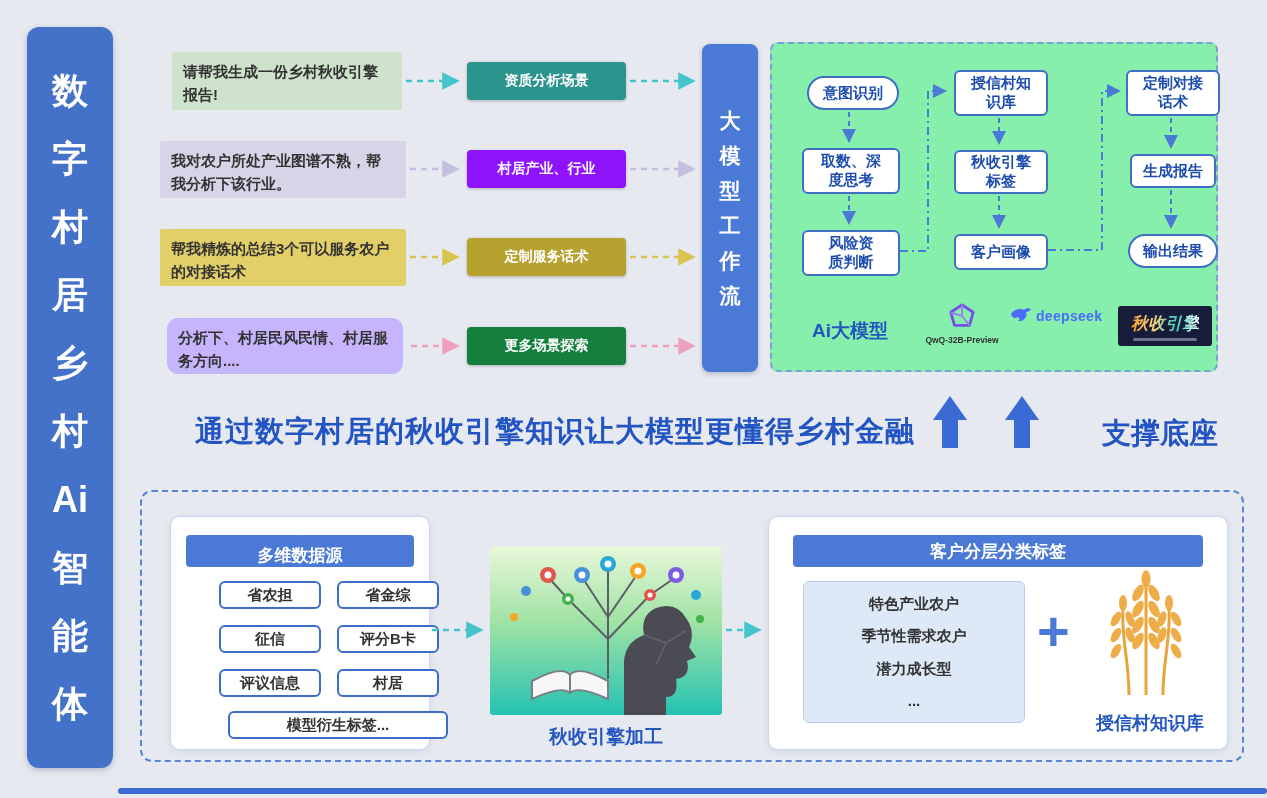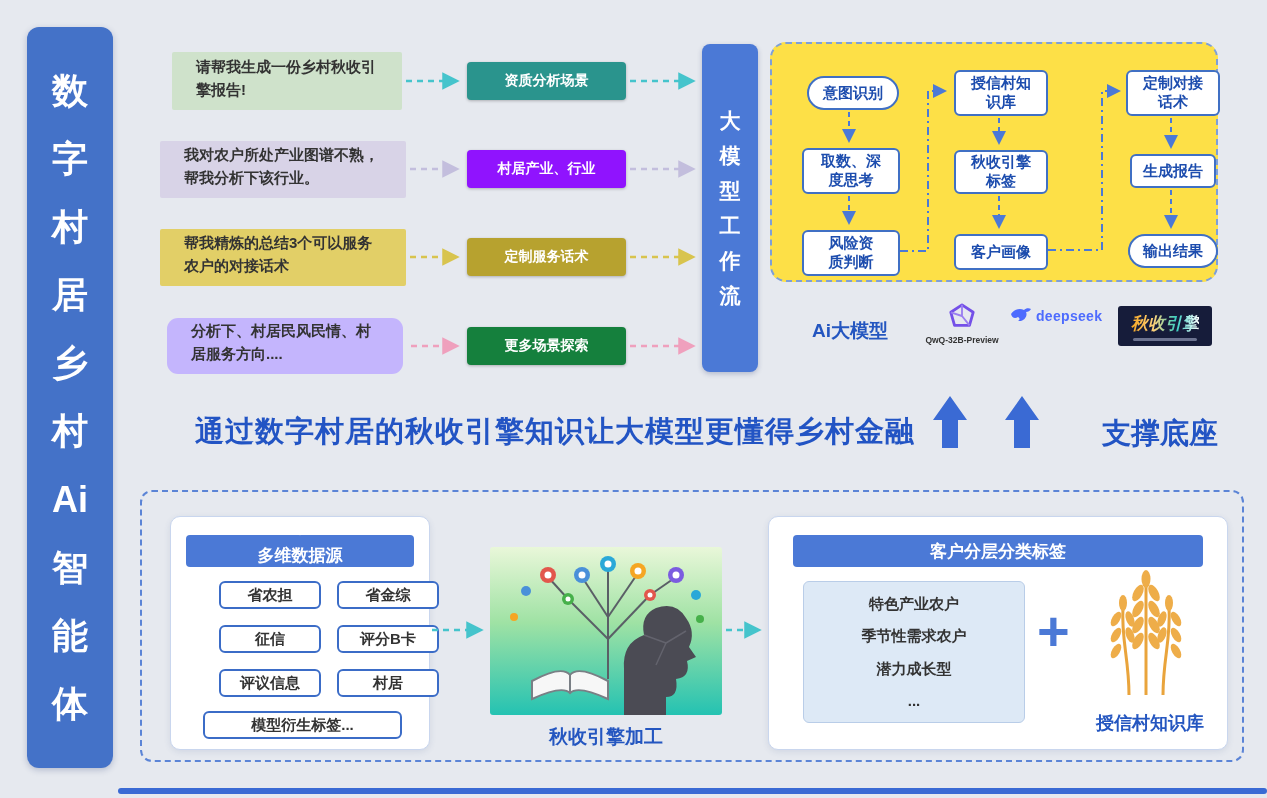--- a/index.html
+++ b/index.html
@@ -11,23 +11,23 @@
   .sidebar {
     position:absolute; left:27px; top:27px; width:86px; height:741px;
     background:#4472c8; border-radius:12px; color:#fff;
     display:flex; flex-direction:column; align-items:center; justify-content:space-evenly;
     font-size:36px; font-weight:bold; padding:14px 0; box-sizing:border-box;
     box-shadow:0 2px 6px rgba(30,50,110,.25);
   }
   .sidebar .ch { line-height:1; }
   
   .prompt {
-    position:absolute; box-sizing:border-box; padding:9px 24px;
+    position:absolute; box-sizing:border-box; padding:9px 11px;
     font-size:15px; font-weight:600; color:#333; line-height:1.5;
-    border-radius:2px; display:flex; align-items:flex-end;
+    border-radius:2px; display:flex; align-items:flex-start;
   }
   .p1 { left:172px; top:52px;  width:230px; height:58px; background:#cfe2cb; }
   .p2 { left:160px; top:141px; width:246px; height:57px; background:#d8d3e7; }
   .p3 { left:160px; top:229px; width:246px; height:57px; background:#e2cf67; }
   .p4 { left:167px; top:318px; width:236px; height:56px; background:#c4b5fd;border-radius:11px; }
   
   .scenario {
     position:absolute; width:159px; height:38px; border-radius:4px;
     color:#fff; font-weight:bold; font-size:14px;
     display:flex; align-items:center; justify-content:center;
@@ -40,22 +40,22 @@
   
   .wf-bar {
     position:absolute; left:702px; top:44px; width:56px; height:328px;
     background:#4b79d6; border-radius:8px; color:#fff;
     display:flex; flex-direction:column; align-items:center; justify-content:center;
     gap:7px; font-size:21px; font-weight:bold;
     box-shadow:0 2px 5px rgba(30,50,110,.25);
   }
   
   .flow-box {
-    position:absolute; left:770px; top:42px; width:448px; height:240px;
-    background:#fde047; border:2px dashed #7d9fd8; border-radius:16px; box-sizing:border-box;
+    position:absolute; left:770px; top:42px; width:448px; height:330px;
+    background:#86efac; border:2px dashed #7d9fd8; border-radius:8px; box-sizing:border-box;
   }
   .node {
     position:absolute; background:#fff; border:2px solid #4070c4; border-radius:6px;
     color:#1d4dae; font-weight:bold; font-size:15px; line-height:1.25;
     display:flex; align-items:center; justify-content:center; text-align:center;
     box-sizing:border-box; padding:2px 12px;
   }
   .pill { border-radius:18px; }
   .n-intent  { left:35px;  top:32px;  width:92px; height:34px; padding:2px 6px; }
   .n-fetch   { left:30px;  top:104px; width:98px; height:46px; padding:2px 14px; }
@@ -112,21 +112,21 @@
     position:absolute; height:28px; background:#fff; border:2px solid #3b6cc7; border-radius:6px;
     font-size:15px; font-weight:bold; color:#333;
     display:flex; align-items:center; justify-content:center; box-sizing:border-box;margin-left:28px;
   }
   .b1 { left:20px;  top:64px;  width:102px; }
   .b2 { left:138px; top:64px;  width:102px; }
   .b3 { left:20px;  top:108px; width:102px; }
   .b4 { left:138px; top:108px; width:102px; }
   .b5 { left:20px;  top:152px; width:102px; }
   .b6 { left:138px; top:152px; width:102px; }
-  .b7 { left:4px;  top:194px; width:199px; }
+  .b7 { left:29px;  top:194px; width:220px; }
   .illustration { position:absolute; left:348px; top:55px; width:232px; height:168px; border-radius:3px; overflow:hidden; }
   .proc-caption {
     position:absolute; left:348px; top:232px; width:232px; text-align:center;
     font-size:19px; font-weight:bold; color:#2456c0;
   }
   .tags-inner {
     position:absolute; left:34px; top:64px; width:222px; height:142px;
     background:#dde9f6; border:1px solid #b9cde8; border-radius:6px;
     display:flex; flex-direction:column; align-items:center; justify-content:space-evenly;
     font-size:15px; font-weight:bold; color:#333; box-sizing:border-box;

